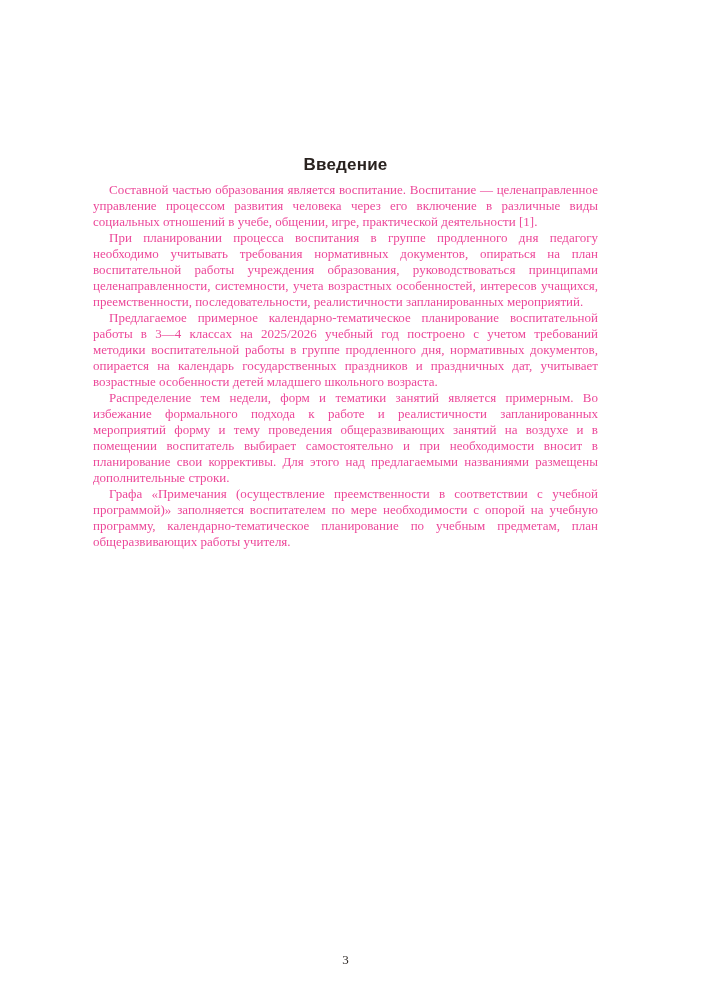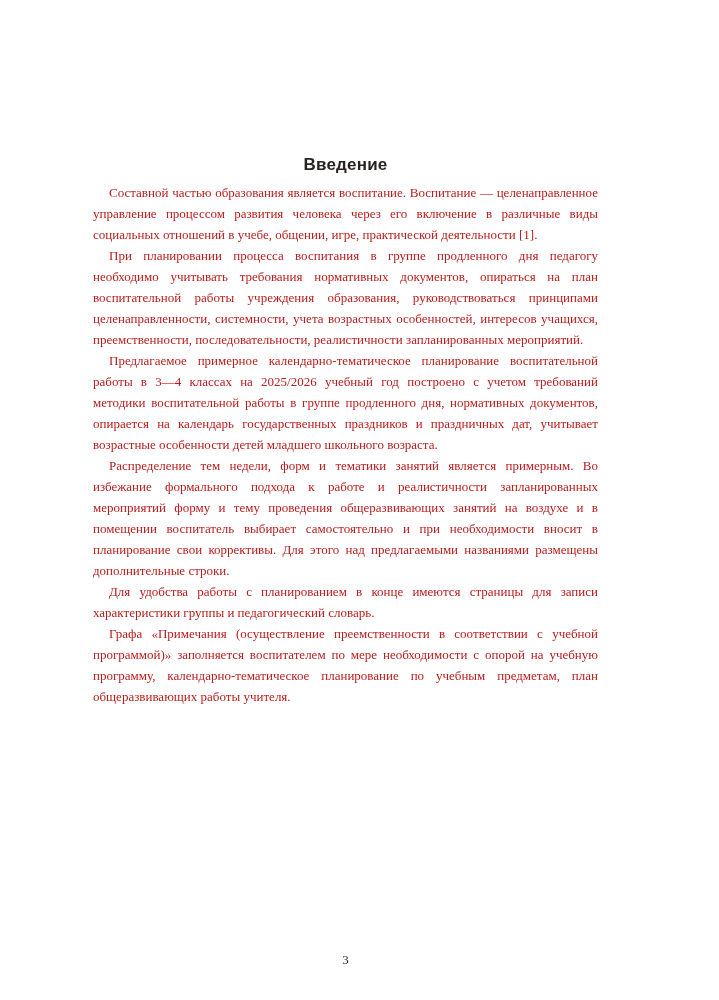--- a/index.html
+++ b/index.html
@@ -26,23 +26,23 @@
     font-size: 17px;
     line-height: 20px;
     text-align: center;
     color: #2a2320;
     letter-spacing: 0.2px;
   }
   .body-text p {
     margin: 0;
     text-indent: 16px;
     font-size: 13px;
-    line-height: 21px;
+    line-height: 16px;
     text-align: justify;
-    color: #b91c1c;
+    color: #ec4899;
   }
   .page-number {
     position: absolute;
     left: 93px; top: 952px;
     width: 505px;
     text-align: center;
     font-size: 13px;
     color: #2b2522;
   }
 </style>
@@ -50,18 +50,17 @@
 <body>
 
 <div class="page">
   <div class="content">
     <h1 class="intro-title">Введение</h1>
     <div class="body-text">
       <p>Составной частью образования является воспитание. Воспитание — целенаправленное управление процессом развития человека через его включение в различные виды социальных отношений в учебе, общении, игре, практической деятельности [1].</p>
       <p>При планировании процесса воспитания в группе продленного дня педагогу необходимо учитывать требования нормативных документов, опираться на план воспитательной работы учреждения образования, руководствоваться принципами целенаправленности, системности, учета возрастных особенностей, интересов учащихся, преемственности, последовательности, реалистичности запланированных мероприятий.</p>
       <p>Предлагаемое примерное календарно-тематическое планирование воспитательной работы в 3—4 классах на 2025/2026 учебный год построено с учетом требований методики воспитательной работы в группе продленного дня, нормативных документов, опирается на календарь государственных праздников и праздничных дат, учитывает возрастные особенности детей младшего школьного возраста.</p>
       <p>Распределение тем недели, форм и тематики занятий является примерным. Во избежание формального подхода к работе и реалистичности запланированных мероприятий форму и тему проведения общеразвивающих занятий на воздухе и в помещении воспитатель выбирает самостоятельно и при необходимости вносит в планирование свои коррективы. Для этого над предлагаемыми названиями размещены дополнительные строки.</p>
-      <p>Для удобства работы с планированием в конце имеются страницы для записи характеристики группы и педагогический словарь.</p>
       <p>Графа «Примечания (осуществление преемственности в соответствии с учебной программой)» заполняется воспитателем по мере необходимости с опорой на учебную программу, календарно-тематическое планирование по учебным предметам, план общеразвивающих работы учителя.</p>
     </div>
   </div>
   <div class="page-number">3</div>
 </div>
 
 </body></html>

